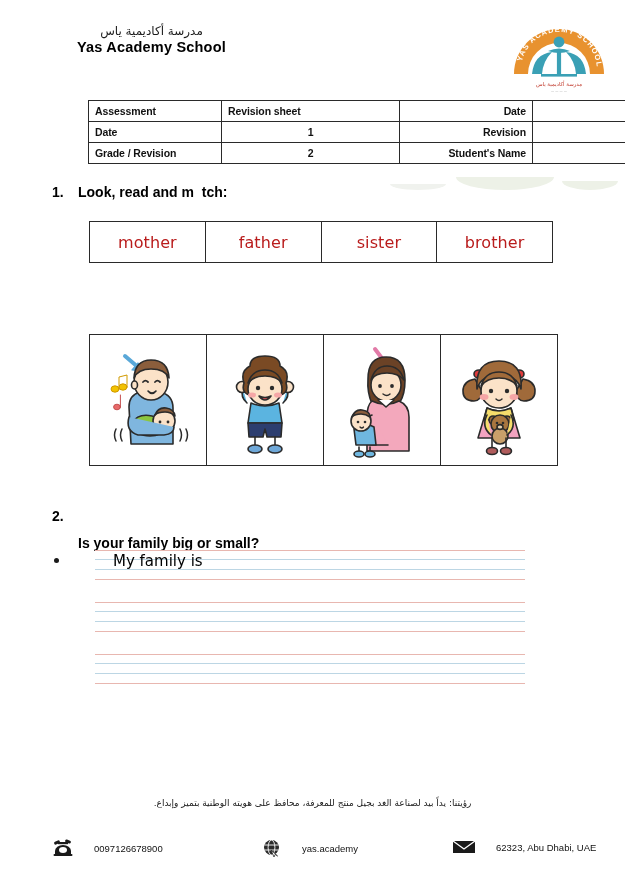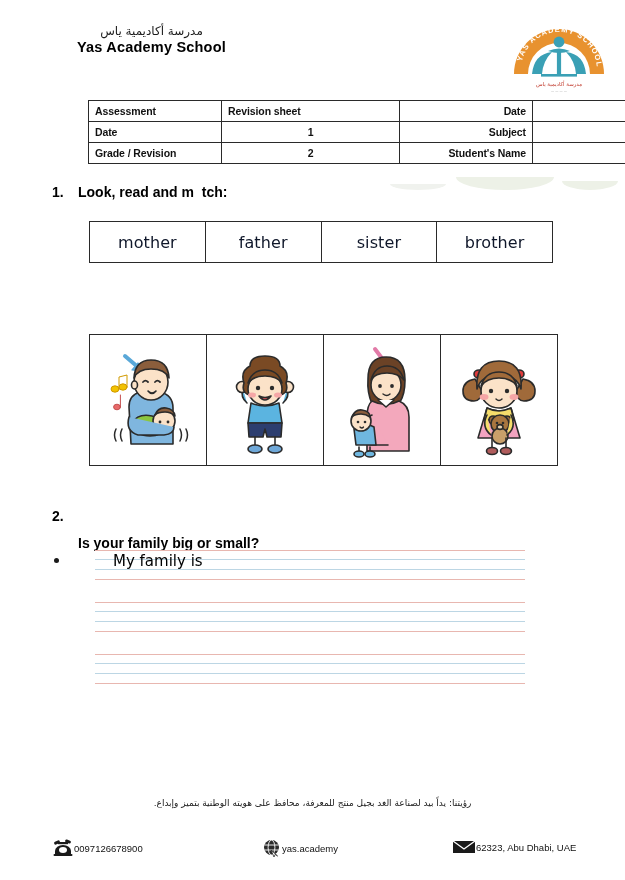--- a/index.html
+++ b/index.html
@@ -86,21 +86,21 @@
 
   
   .word-table {
     position: absolute; left: 89px; top: 221px;
     width: 464px; border-collapse: collapse; table-layout: fixed;
   }
   .word-table td {
     border: 1.3px solid #2a2a2a;
     height: 38px; text-align: center; vertical-align: middle;
     font-family: "DejaVu Sans", sans-serif;
-    font-size: 16px; color: #0f172a; letter-spacing: .1px;
+    font-size: 16px; color: #b91c1c; letter-spacing: .1px;
   }
 
   
   .pic-table {
     position: absolute; left: 89px; top: 334px;
     width: 464px; border-collapse: collapse; table-layout: fixed;
   }
   .pic-table td {
     border: 1.3px solid #2a2a2a;
     height: 130px; width: 116px;
@@ -132,21 +132,21 @@
 
   
   .vision {
     position: absolute; left: 0; top: 798px; width: 625px;
     text-align: center; direction: rtl;
     font-family: "DejaVu Sans", sans-serif;
     font-size: 9px; color: #1a1a1a; letter-spacing: 0;
   }
   .contact-row { position: absolute; left: 0; top: 836px; width: 625px; height: 30px; }
   .contact {
-    position: absolute; display: flex; align-items: center; gap: 0;
+    position: absolute; display: flex; align-items: center; gap: 20px;
     font-size: 9.5px; color: #111; font-family: "Liberation Sans", sans-serif;
   }
   .c-phone { left: 52px; top: 3px; }
   .c-web   { left: 262px; top: 3px; }
   .c-mail  { left: 452px; top: 3px; }
   .contact svg { display: block; }
 </style>
 </head>
 <body>
 
@@ -184,21 +184,21 @@
   <tbody>
     <tr>
       <td class="col-a">Assessment</td>
       <td class="col-b">Revision sheet</td>
       <td class="col-c">Date</td>
       <td class="col-d rt"></td>
     </tr>
     <tr>
       <td class="col-a">Date</td>
       <td class="col-b ct">1</td>
-      <td class="col-c">Subject</td>
+      <td class="col-c">Revision</td>
       <td class="col-d rt">English</td>
     </tr>
     <tr>
       <td class="col-a">Grade / Revision</td>
       <td class="col-b ct">2</td>
       <td class="col-c">Student's Name</td>
       <td class="col-d rt"></td>
     </tr>
   </tbody>
 </table>

